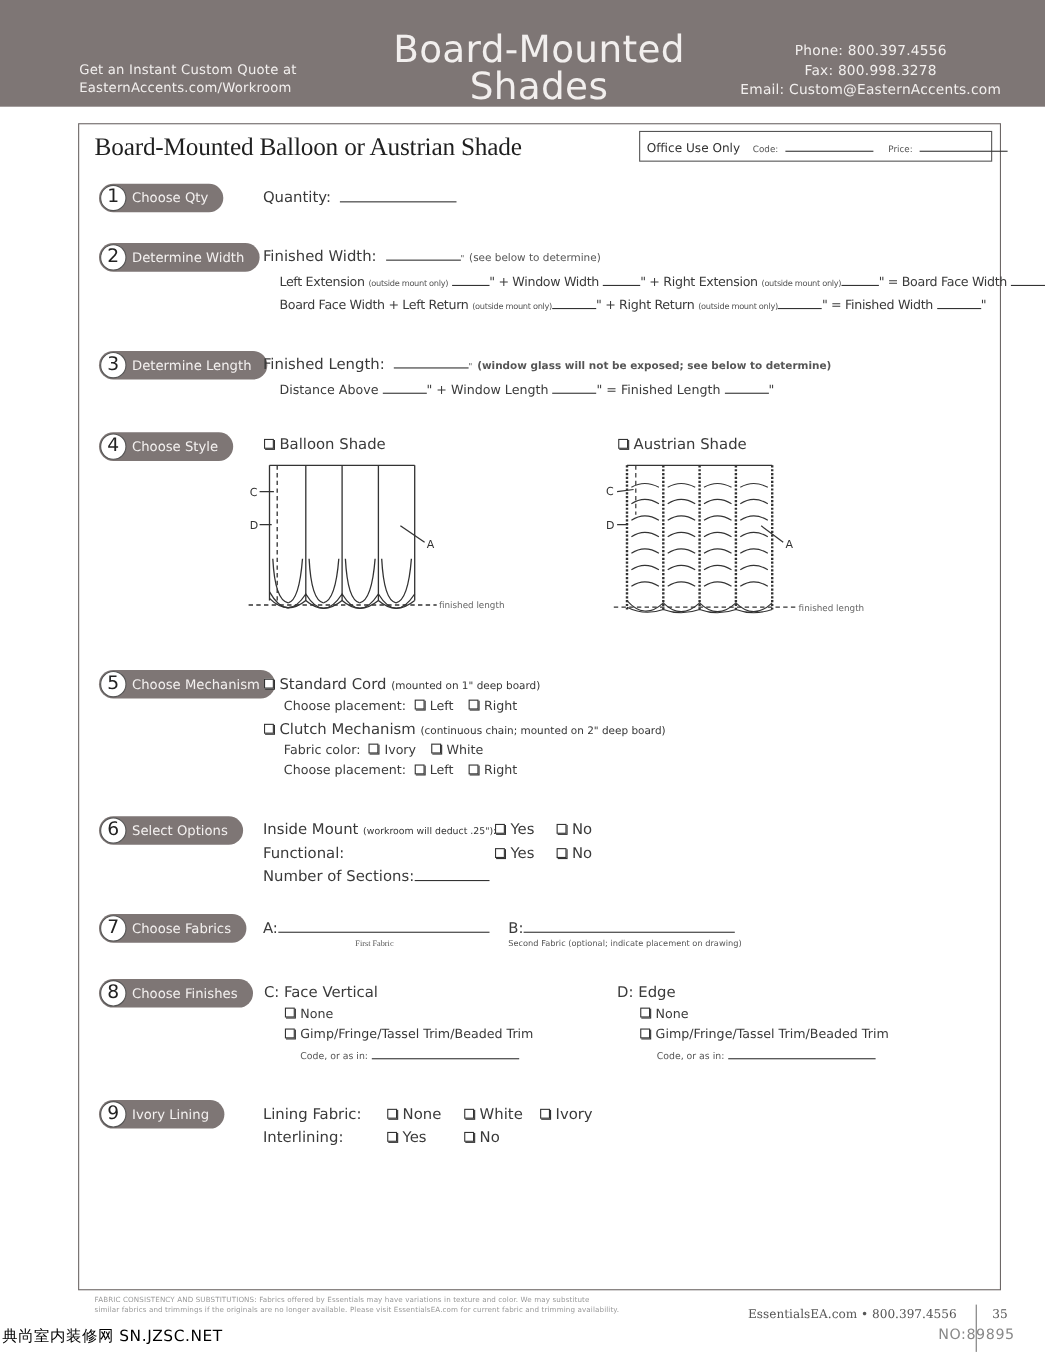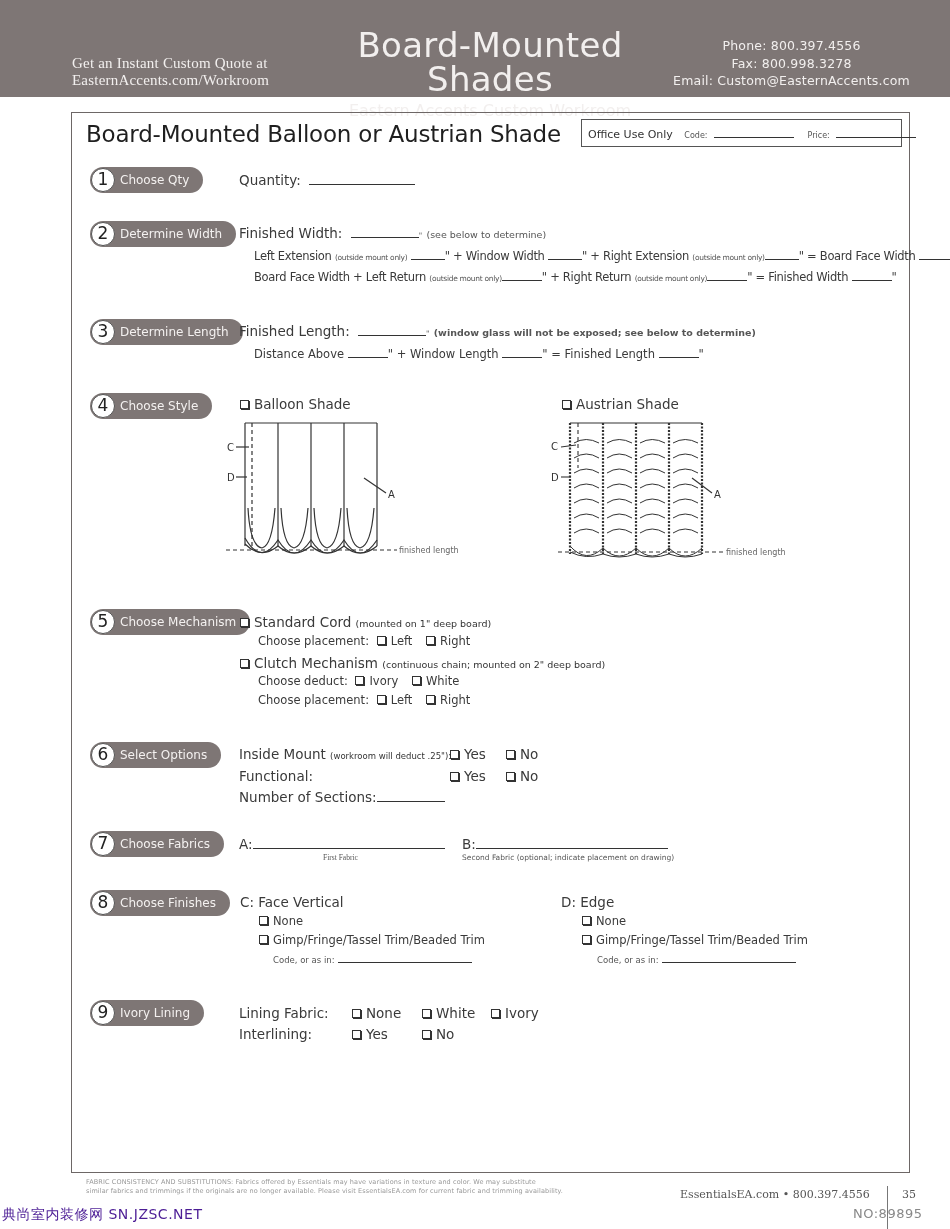--- a/index.html
+++ b/index.html
@@ -1,28 +1,28 @@
 <!DOCTYPE html>
 <html><head>
   <meta charset="utf-8">
   <style>
     * { box-sizing: border-box; margin: 0; padding: 0; }
     html, body { width: 950px; height: 1229px; background: #ffffff; overflow: hidden; }
     body { position: relative; font-family: "DejaVu Sans", sans-serif; color: #3a3a3a; }
 
     .header { position: absolute; left: 0; top: 0; width: 950px; height: 97px; background: #7e7675; color: #f2efee; }
-    .h-left { position: absolute; left: 72px; top: 55px; font-size: 15px; line-height: 17px; letter-spacing: 0.2px; font-family: Liberation Serif, serif; }
+    .h-left { position: absolute; left: 72px; top: 55px; font-size: 12px; line-height: 17px; letter-spacing: 0.2px; }
     .h-center { position: absolute; left: 300px; width: 380px; top: 28px; text-align: center; }
     .h-title { font-size: 34px; line-height: 34px; font-weight: normal; letter-spacing: 0.3px; }
     .h-sub { font-size: 16px; line-height: 22px; margin-top: 4px; }
     .h-right { position: absolute; right: 40px; top: 37px; text-align: center; font-size: 12.5px; line-height: 17.5px; letter-spacing: 0.2px; }
 
     .frame { position: absolute; left: 71px; top: 112px; width: 839px; height: 1061px; border: 1.5px solid #6d6766; }
 
-    .form-title { position: absolute; left: 86px; top: 121px; font-size: 23px; color: #1f1f1f; letter-spacing: -0.2px; }
+    .form-title { position: absolute; left: 86px; top: 121px; font-size: 23px; color: #1f1f1f; letter-spacing: -0.2px; font-family: Liberation Serif, serif; }
     .office { position: absolute; left: 581px; top: 119px; width: 321px; height: 28px; border: 1.5px solid #555; font-size: 11px; color: #333; padding: 8px 0 0 6px; white-space: nowrap; }
     .office .sm { font-size: 8px; color: #555; margin-top: 29px; }
     .office .blank { display: inline-block; border-bottom: 1px solid #333; height: 10px; vertical-align: baseline; }
 
     .step { position: absolute; left: 90px; height: 26px; background: #7e7675; border-radius: 13px; color: #f4f1f0; font-size: 12px; line-height: 26px; padding-left: 30px; padding-right: 14px; white-space: nowrap; }
     .step .num { position: absolute; left: 1px; top: 1px; width: 24px; height: 24px; border-radius: 50%; background: #fff; border: 1.5px solid #555; color: #222; font-size: 17px; line-height: 21px; text-align: center; }
 
     .t { position: absolute; white-space: nowrap; color: #3a3a3a; }
     .big { font-size: 13.5px; }
     .mid { font-size: 11.5px; }
@@ -31,34 +31,33 @@
     .blank { display: inline-block; border-bottom: 1px solid #333; height: 11px; vertical-align: baseline; }
 
     .cb { display: inline-block; width: 9px; height: 9px; border: 1.6px solid #333; margin-right: 5px; vertical-align: 0px; background: #fff; box-shadow: 1px 1px 0 #333; }
 
     .diagram { position: absolute; }
 
     .foot-note { position: absolute; left: 86px; top: 1178px; font-size: 6.5px; color: #999; line-height: 9px; letter-spacing: 0.1px; }
     .foot-site { position: absolute; left: 680px; top: 1188px; font-family: "DejaVu Serif", serif; font-size: 11px; color: #555; }
     .foot-div { position: absolute; left: 887px; top: 1186px; width: 1px; height: 43px; background: #777; }
     .foot-page { position: absolute; left: 902px; top: 1188px; font-family: "DejaVu Serif", serif; font-size: 11px; color: #555; }
-    .wm-left { position: absolute; left: 2px; top: 1206px; font-size: 14px; color: #4c1d95; letter-spacing: 0.5px; }
+    .wm-left { position: absolute; left: 2px; top: 1206px; font-size: 14px; color: #000000; letter-spacing: 0.5px; }
     .wm-right { position: absolute; left: 853px; top: 1206px; font-size: 13px; color: #888; letter-spacing: 0.5px; }
   </style>
 </head>
 <body>
 
 <div class="header">
   <div class="h-left">
     <div>Get an Instant Custom Quote at</div>
     <div>EasternAccents.com/Workroom</div>
   </div>
   <div class="h-center">
     <div class="h-title">Board-Mounted Shades</div>
-    <div class="h-sub">Eastern Accents Custom Workroom</div>
   </div>
   <div class="h-right">
     <div>Phone: 800.397.4556</div>
     <div>Fax: 800.998.3278</div>
     <div>Email: Custom@EasternAccents.com</div>
   </div>
 </div>
 
 <div class="frame"></div>
 
@@ -210,21 +209,21 @@
 <div class="t mid" style="left:258px;top:634px;">
   <span>Choose placement:</span>
   <span class="cb" style="margin-left:4px;"></span><span>Left</span>
   <span class="cb" style="margin-left:10px;"></span><span>Right</span>
 </div>
 <div class="t big" style="left:240px;top:655px;">
   <span class="cb"></span><span>Clutch Mechanism</span>
   <span class="tiny" style="font-size:9.5px;color:#333;">(continuous chain; mounted on 2" deep board)</span>
 </div>
 <div class="t mid" style="left:258px;top:674px;">
-  <span>Choose deduct:</span>
+  <span>Fabric color:</span>
   <span class="cb" style="margin-left:4px;"></span><span>Ivory</span>
   <span class="cb" style="margin-left:10px;"></span><span>White</span>
 </div>
 <div class="t mid" style="left:258px;top:693px;">
   <span>Choose placement:</span>
   <span class="cb" style="margin-left:4px;"></span><span>Left</span>
   <span class="cb" style="margin-left:10px;"></span><span>Right</span>
 </div>
 
 <div class="step" style="top:742px;">

